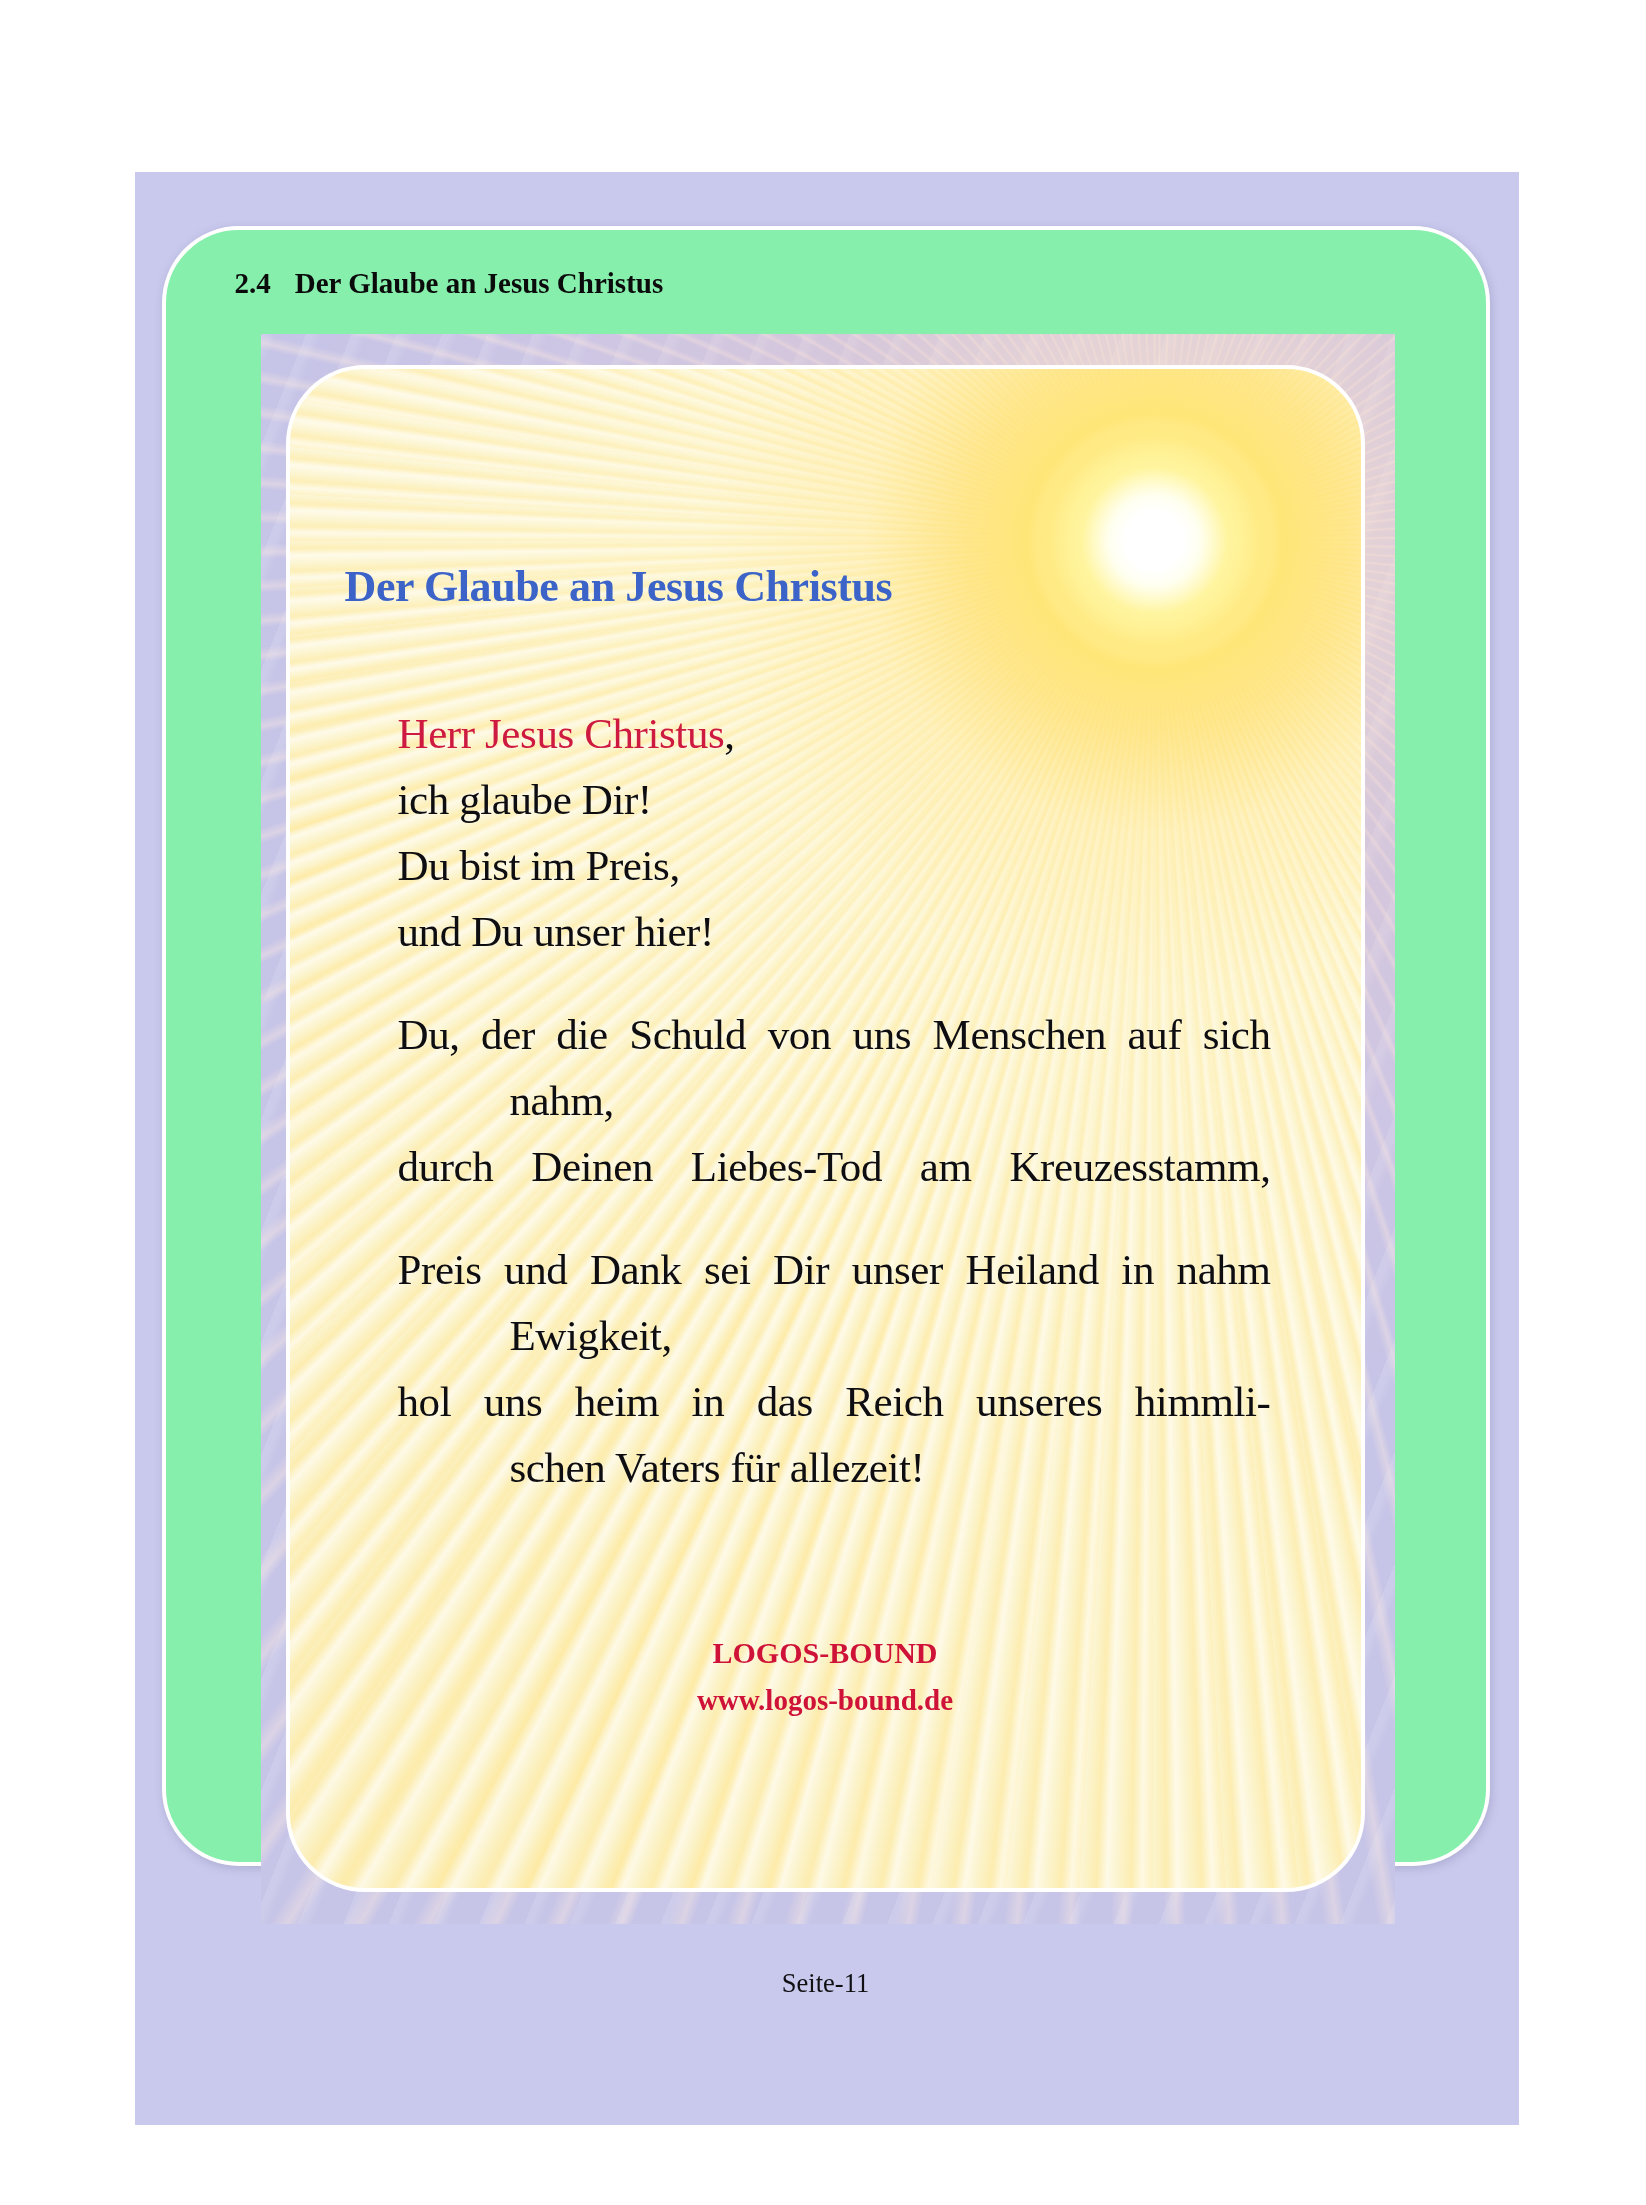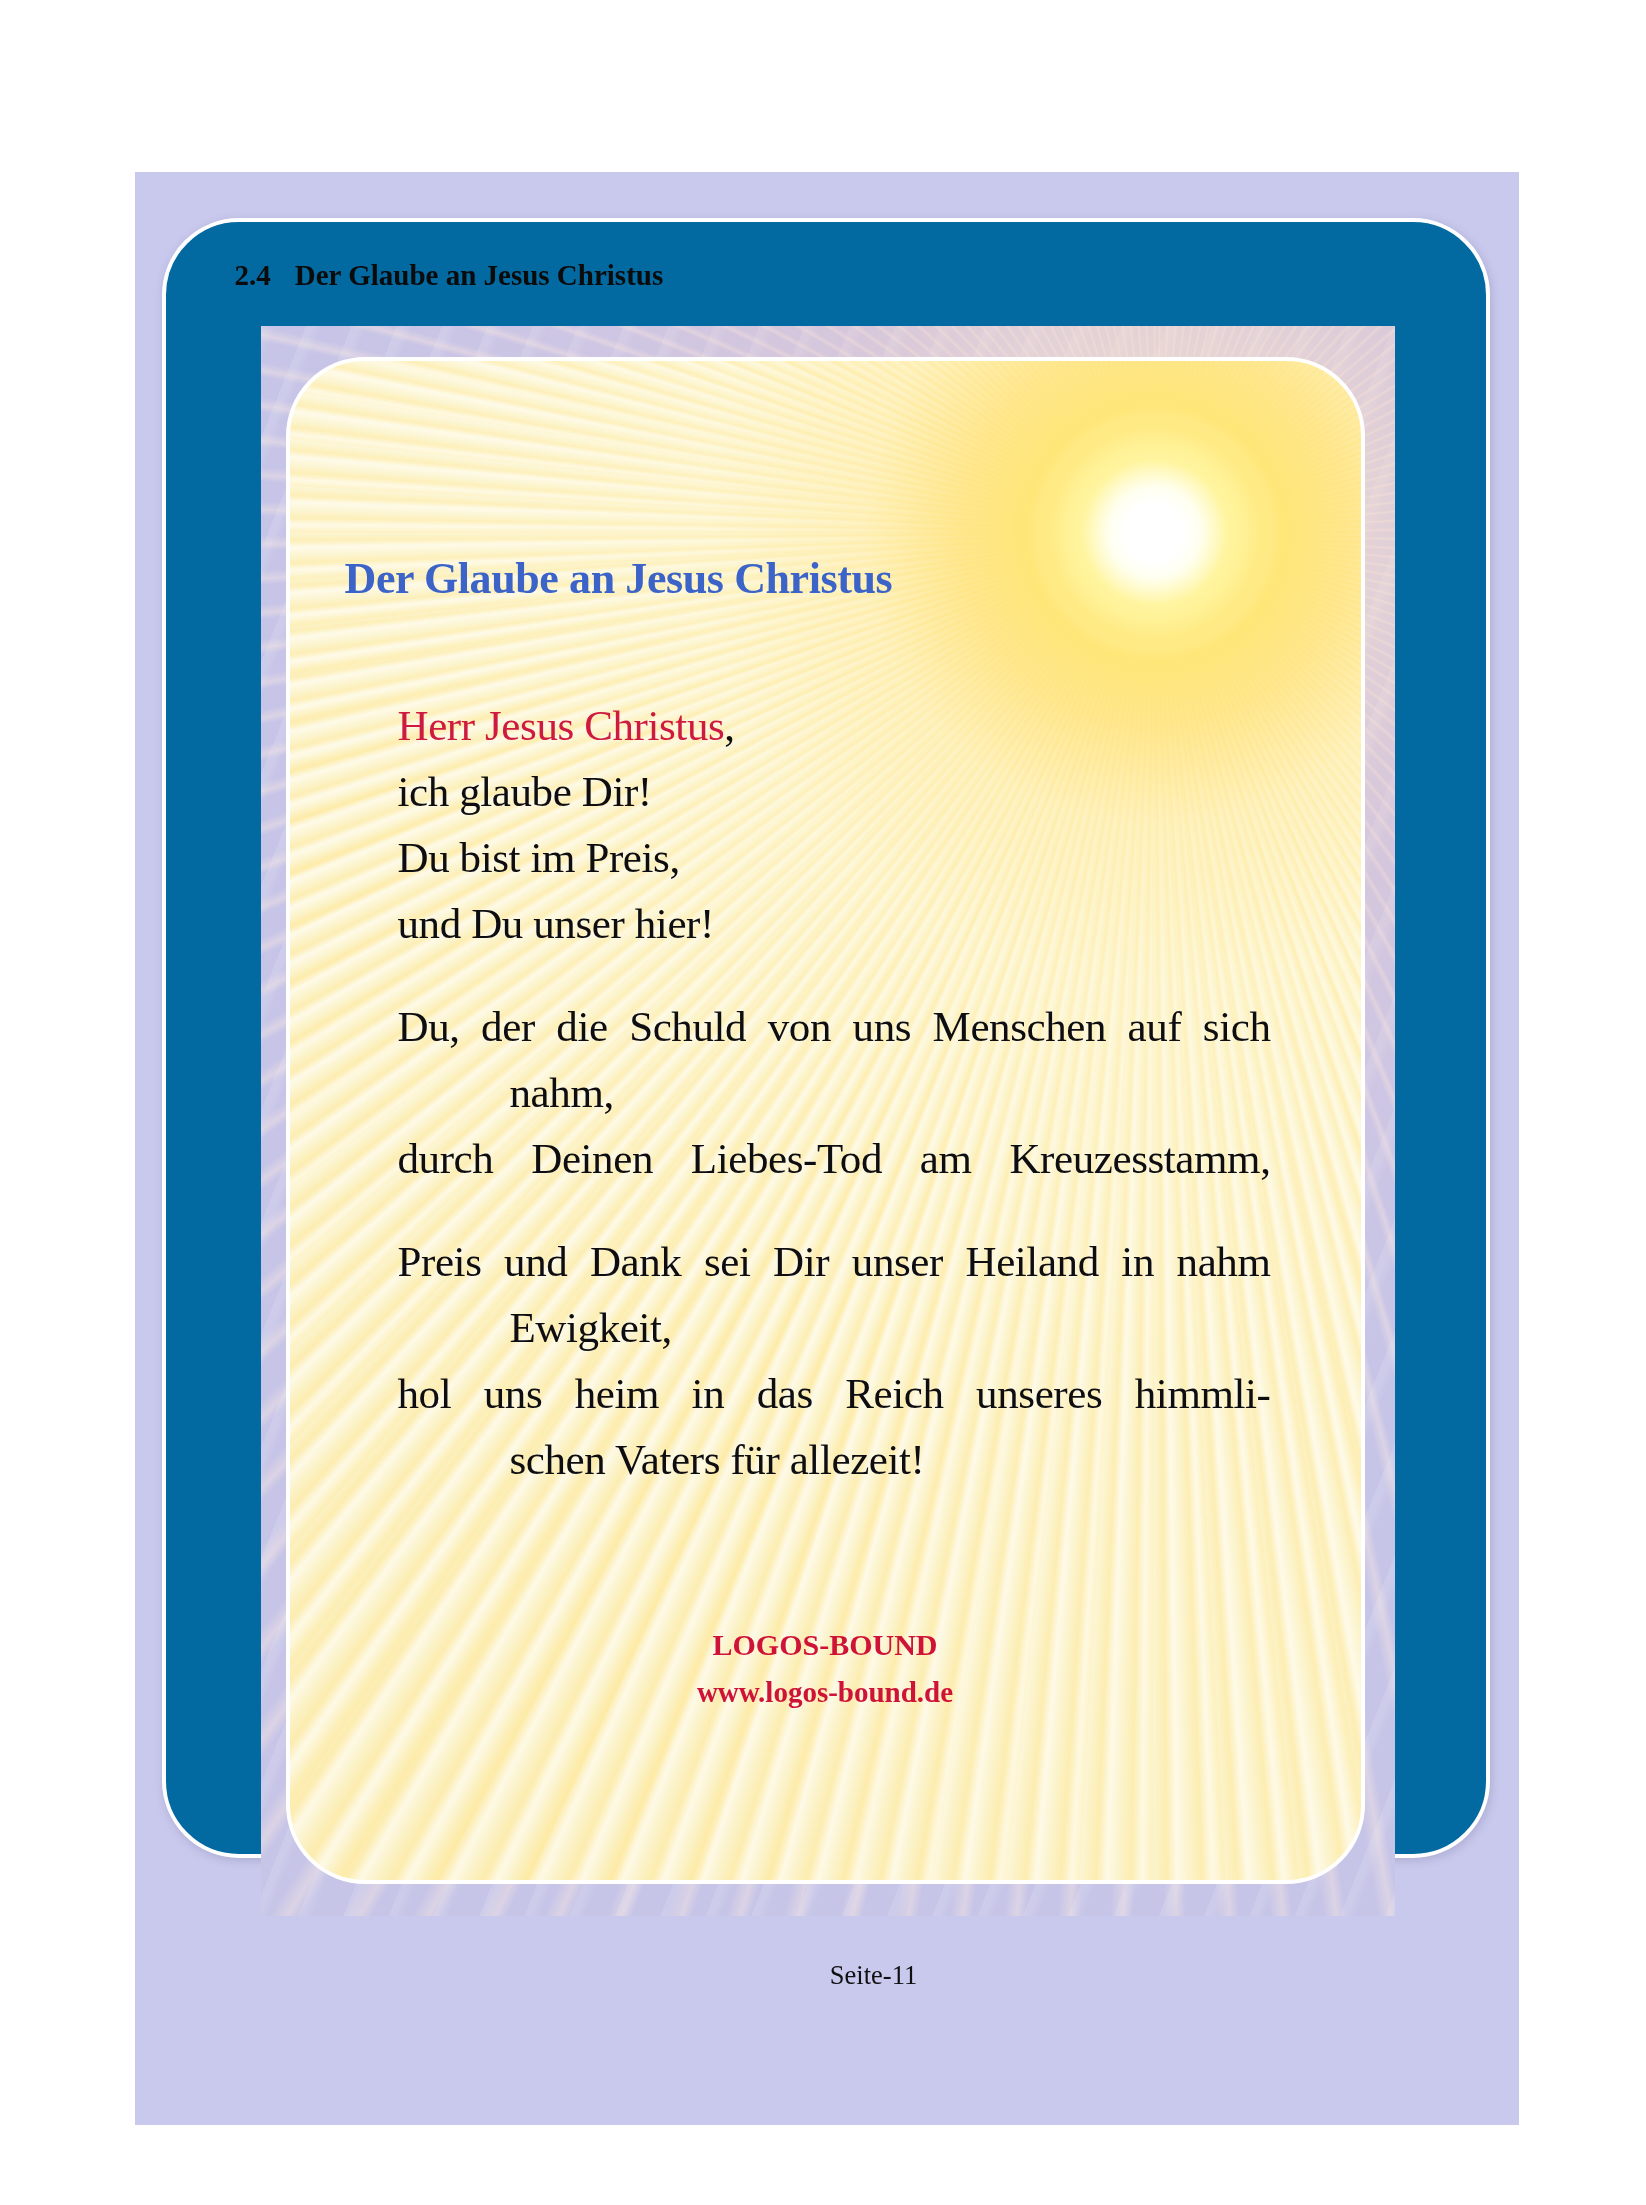--- a/index.html
+++ b/index.html
@@ -13,24 +13,24 @@
 
   
   .outer-panel {
     position:absolute; left:135px; top:172px;
     width:1384px; height:1953px;
     background:#c9c8ed;
   }
 
   
   .cream-sheet {
-    position:absolute; left:26.5px; top:46px;
+    position:absolute; left:26.5px; top:54px;
     width:1328px; height:1640px;
     box-sizing:border-box;
-    background:#0369a1;
+    background:#86efac;
     border:4.4px solid #ffffff;
     border-radius:77px;
     box-shadow: 1.3px 2.2px 8px rgba(110,110,150,0.28);
   }
 
   .doc-header {
     position:absolute; left:69px; top:39px;
     font-size:29px; font-weight:bold; color:#0b0b0c;
     line-height:1; white-space:nowrap;
   }
@@ -124,21 +124,20 @@
     position:absolute; left:0; top:1259px; width:100%;
     text-align:center; color:#cf1338; font-weight:bold;
   }
   .brand .brand-name { font-size:30px; line-height:49px; }
   .brand .brand-url  { font-size:29px; line-height:47px; }
 
   .page-number {
     position:absolute; left:0; top:1740px; width:100%;
     text-align:center; font-size:26.5px; color:#101012;
     line-height:1;
-    margin-left:48px;
   }
 </style>
 </head>
 <body>
 
 <div class="outer-panel">
   <div class="cream-sheet">
 
     <div class="doc-header">
       <span class="section-number">2.4</span><span class="section-title">Der Glaube an Jesus Christus</span>

